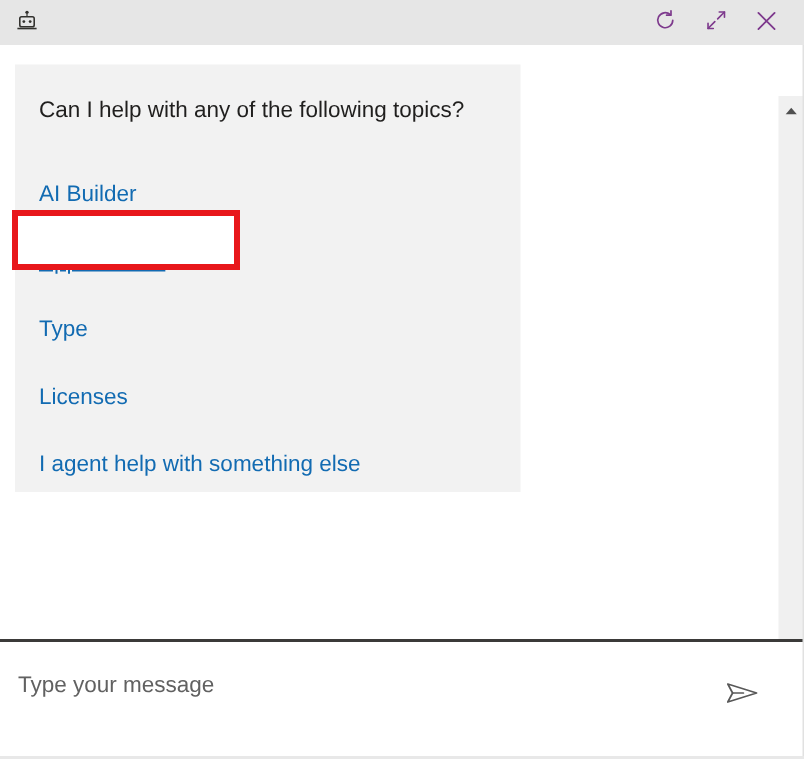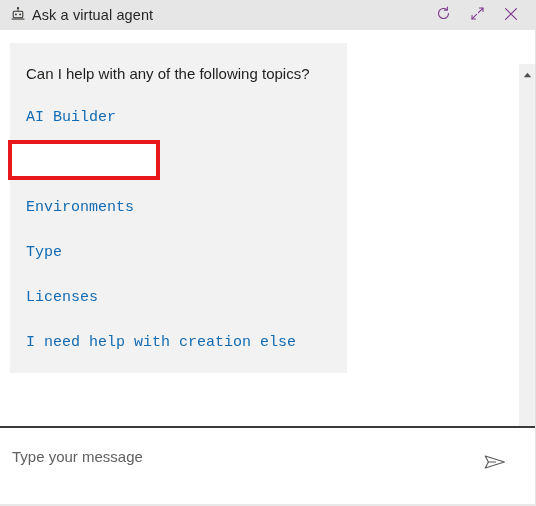--- a/index.html
+++ b/index.html
@@ -108,22 +108,21 @@
 
   .topic-list {
     list-style: none;
     margin: 0;
     padding: 0;
   }
   .topic-item {
     padding: 0 16px;
     height: 45px;
     display: flex;
-    align-items: center;
-    font-family: Liberation Mono, monospace;
+    align-items: flex-end;
   }
   .topic-link {
     font-size: 15px;
     color: #126bb2;
     text-decoration: none;
     cursor: pointer;
     white-space: nowrap;
     line-height: 20px;
   }
   .topic-item.highlighted .topic-link {
@@ -245,21 +244,20 @@
     <span class="bot-icon">
       <svg width="18" height="18" viewBox="0 0 18 18" fill="none" aria-hidden="true">
         <circle cx="9" cy="2.2" r="1.1" fill="currentColor"></circle>
         <rect x="8.6" y="3.1" width="0.8" height="2.0" fill="currentColor"></rect>
         <rect x="4.2" y="5.2" width="9.6" height="6.6" rx="1.2" stroke="currentColor" stroke-width="1.05" fill="none"></rect>
         <circle cx="6.9" cy="8.4" r="0.95" fill="currentColor"></circle>
         <circle cx="11.1" cy="8.4" r="0.95" fill="currentColor"></circle>
         <rect x="2.6" y="12.5" width="12.8" height="1.05" fill="currentColor"></rect>
       </svg>
     </span>
-    <span class="titlebar-title">Ask a virtual agent</span>
 
     <div class="titlebar-actions">
       <button class="tb-btn" title="Refresh">
         <span>
           <svg width="17" height="17" viewBox="0 0 18 18" fill="none" aria-hidden="true">
             <path d="M14.3 9a5.3 5.3 0 1 1-1.75-3.95" stroke="currentColor" stroke-width="1.2" stroke-linecap="round" fill="none"></path>
             <path d="M13.05 2.3 L13.05 5.4 L9.95 5.4" stroke="currentColor" stroke-width="1.2" stroke-linecap="round" stroke-linejoin="round" fill="none"></path>
           </svg>
         </span>
       </button>
@@ -289,30 +287,27 @@
       <p class="card-prompt">Can I help with any of the following topics?</p>
 
       <ul class="topic-list">
         <li class="topic-item">
           <a class="topic-link" href="#">AI Builder</a>
         </li>
         <li class="topic-item highlighted">
           <a class="topic-link" href="#">App creation</a>
         </li>
         <li class="topic-item">
-          <a class="topic-link" href="#">Environments</a>
-        </li>
-        <li class="topic-item">
           <a class="topic-link" href="#">Type</a>
         </li>
         <li class="topic-item">
           <a class="topic-link" href="#">Licenses</a>
         </li>
         <li class="topic-item">
-          <a class="topic-link" href="#">I need help with creation else</a>
+          <a class="topic-link" href="#">I agent help with something else</a>
         </li>
       </ul>
 
       <div class="highlight-box"></div>
     </div>
 
     <div class="scrollbar">
       <div class="sb-arrow-up">
         <span>
           <svg width="9" height="6" viewBox="0 0 9 6" aria-hidden="true">

